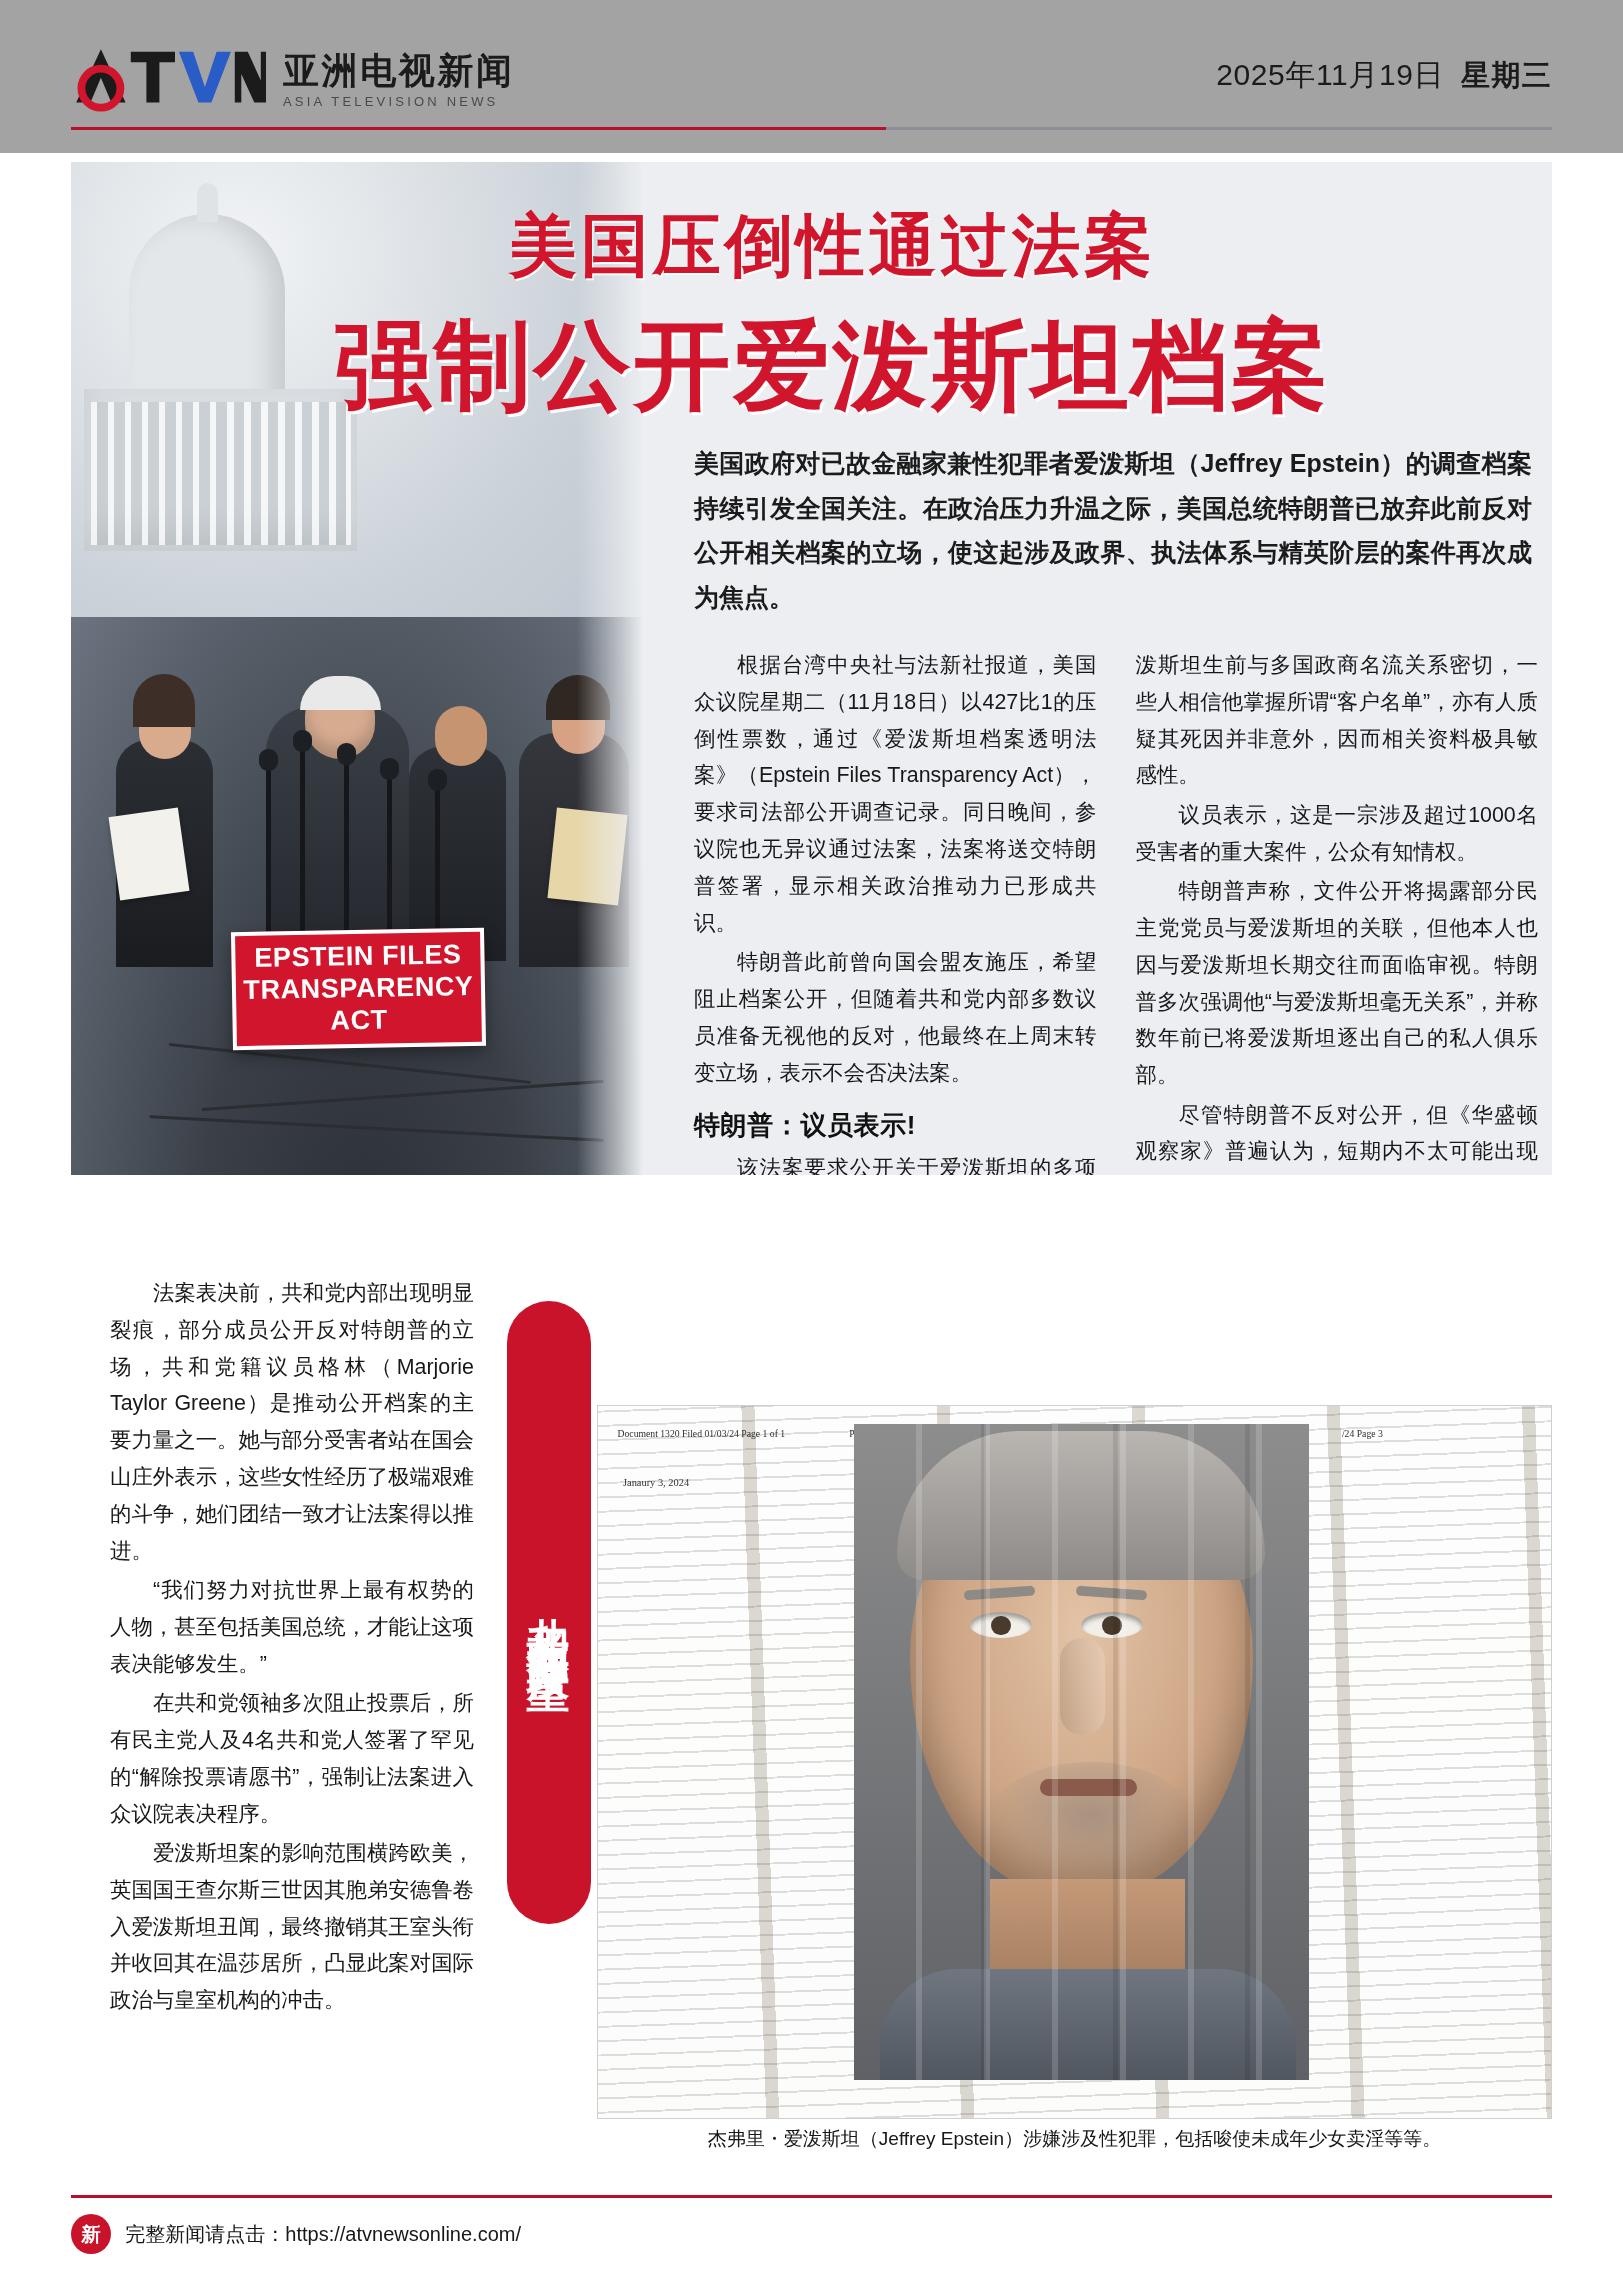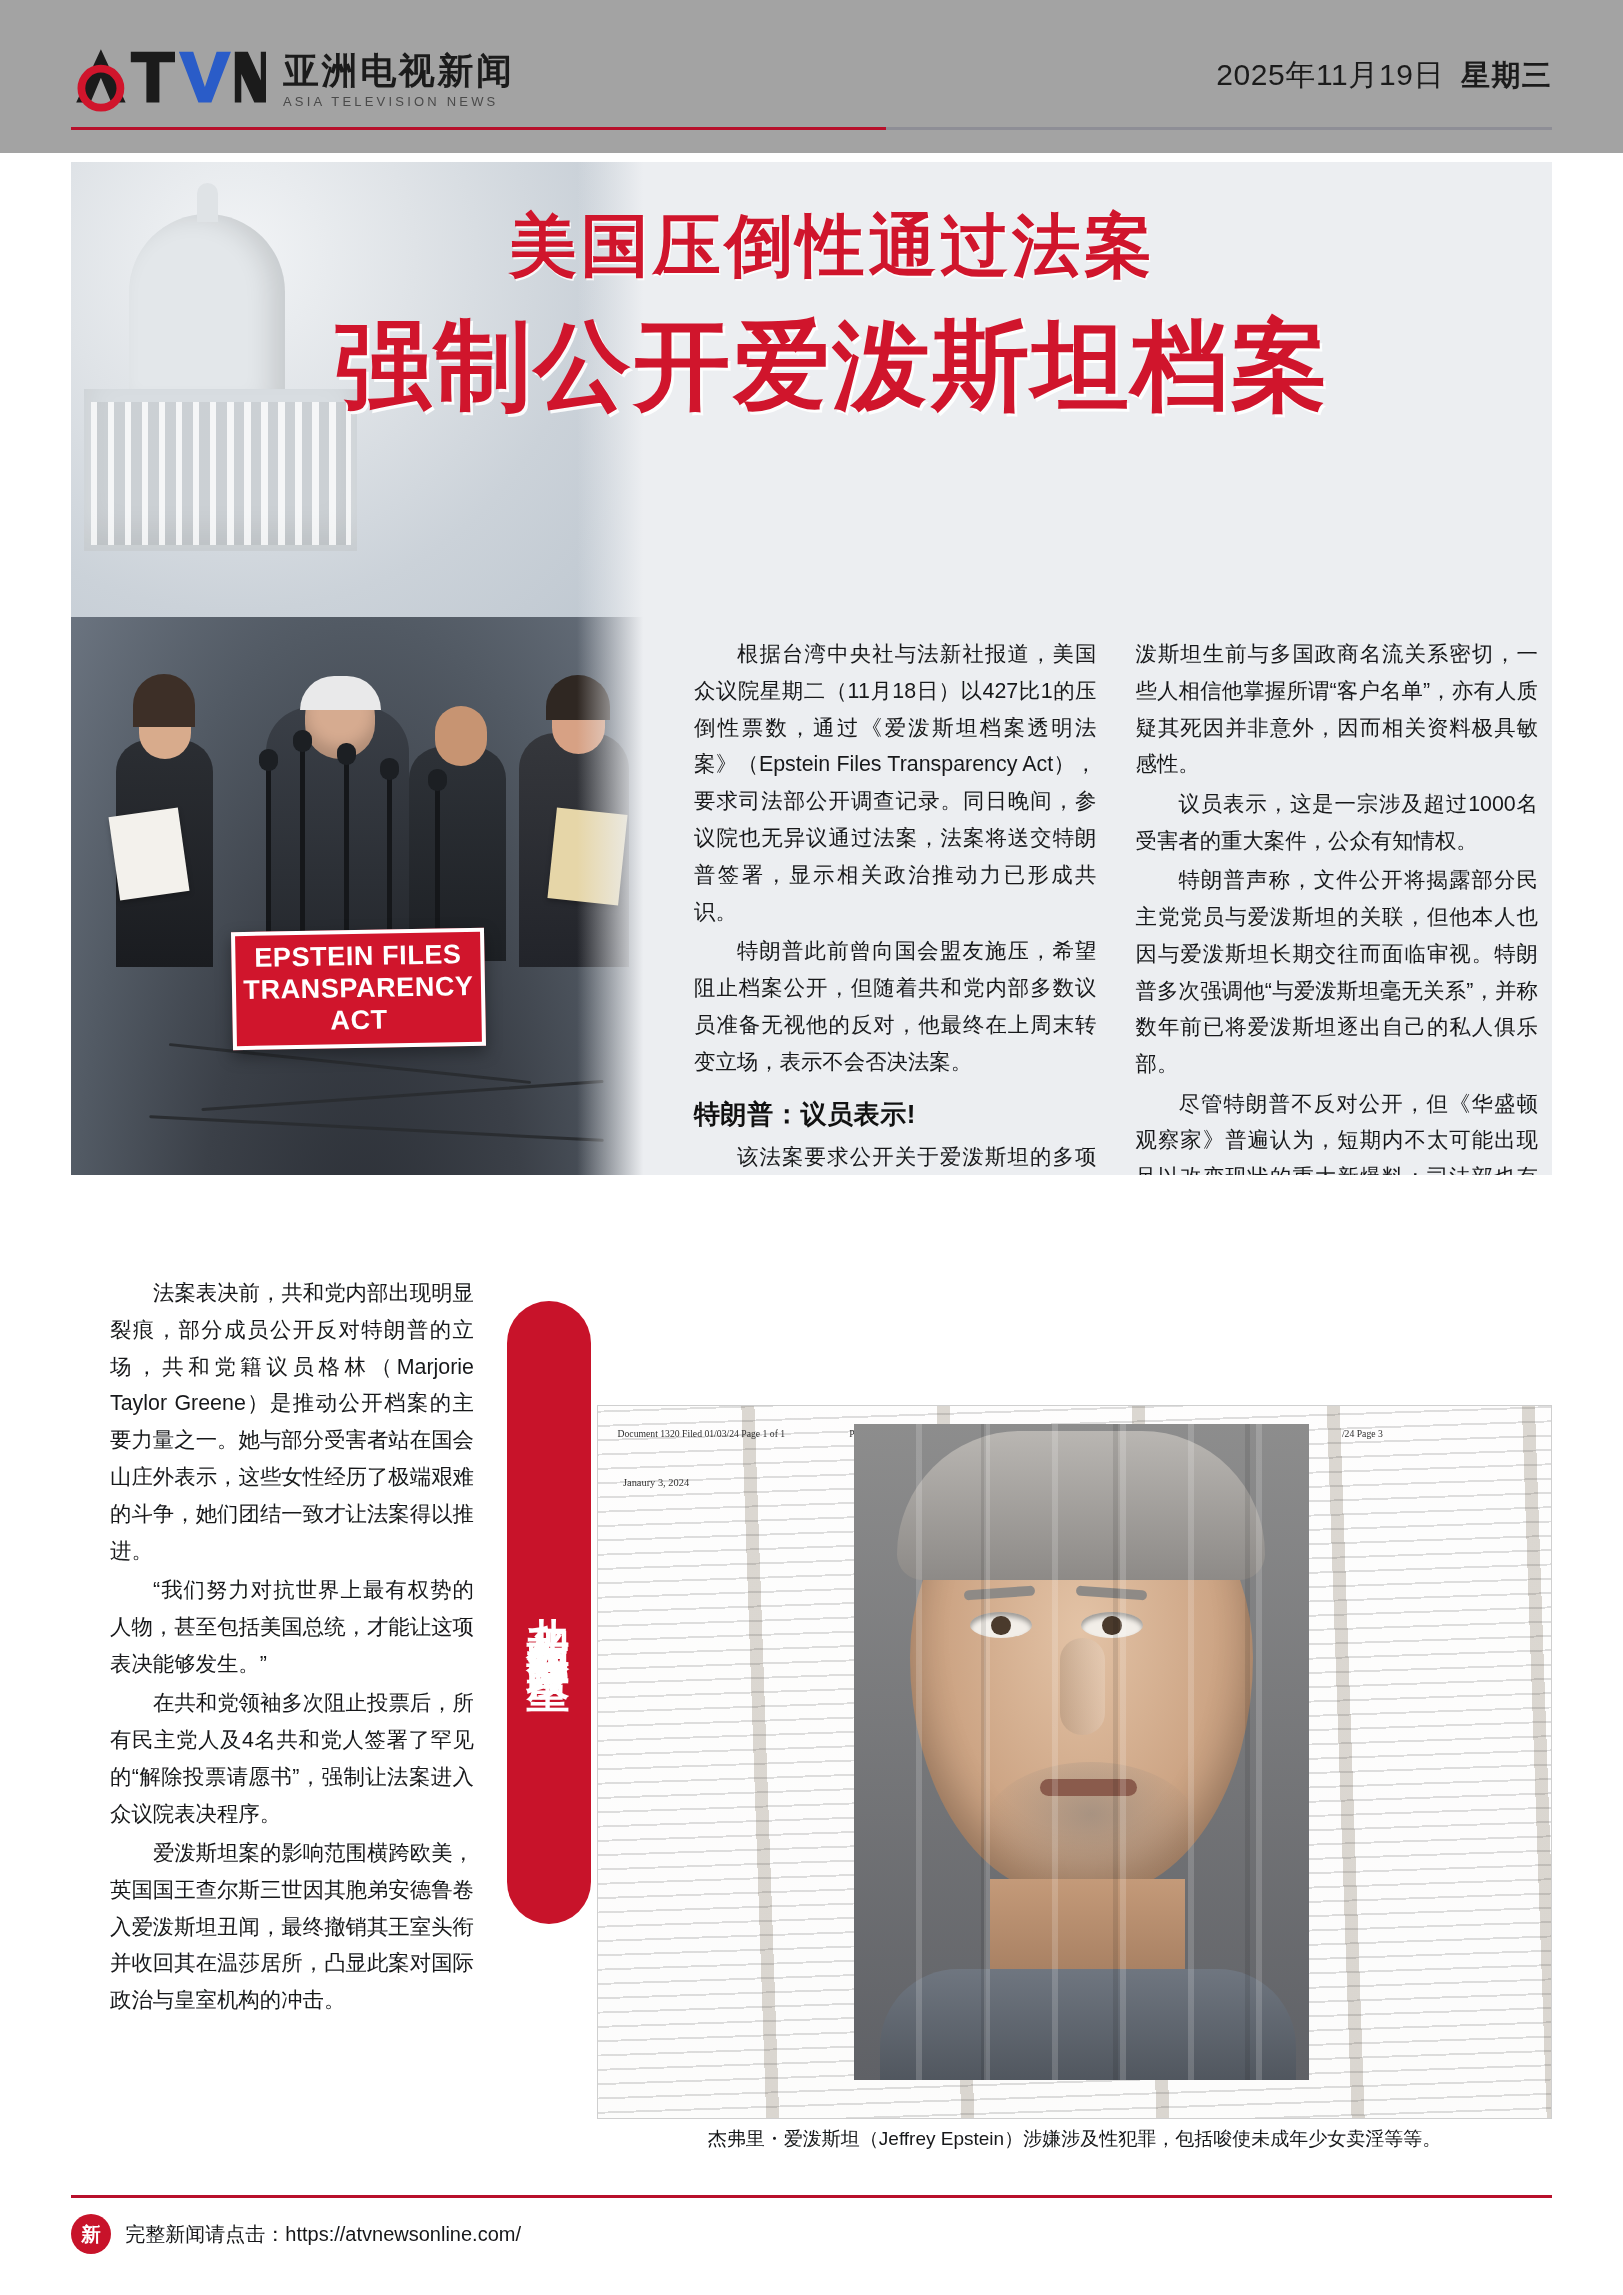--- a/index.html
+++ b/index.html
@@ -237,21 +237,21 @@
   .hero-lead {
     position: absolute;
     left: 623px; top: 279px; width: 838px;
     font-size: 25px; font-weight: bold; color: #1b1b1b;
     line-height: 1.78; text-align: justify; z-index: 6;
   }
 
   
   .hero-cols {
     position: absolute;
-    left: 623px; top: 474px; width: 844px;
+    left: 623px; top: 485px; width: 844px;
     display: flex; gap: 39px; z-index: 6;
   }
   .hero-col { width: 403px; }
   .bodytext p {
     font-size: 21.4px; line-height: 1.72; color: #17181a;
     text-align: justify; text-indent: 43px;
     margin-bottom: 2.6px;
   }
   .subhead {
     font-size: 26px; font-weight: bold; color: #111;
@@ -471,20 +471,21 @@
         </span>
       </div>
       <div class="hero-photo-fade"></div>
     </div>
 
     <div class="hero-title-wrap">
       <div class="hero-kicker">美国压倒性通过法案</div>
       <div class="hero-head">强制公开爱泼斯坦档案</div>
     </div>
 
+    <div class="hero-lead">美国政府对已故金融家兼性犯罪者爱泼斯坦（Jeffrey Epstein）的调查档案持续引发全国关注。在政治压力升温之际，美国总统特朗普已放弃此前反对公开相关档案的立场，使这起涉及政界、执法体系与精英阶层的案件再次成为焦点。</div>
 
     <div class="hero-cols">
       <div class="hero-col bodytext">
         <p>根据台湾中央社与法新社报道，美国众议院星期二（11月18日）以427比1的压倒性票数，通过《爱泼斯坦档案透明法案》（Epstein Files Transparency Act），要求司法部公开调查记录。同日晚间，参议院也无异议通过法案，法案将送交特朗普签署，显示相关政治推动力已形成共识。</p>
         <p>特朗普此前曾向国会盟友施压，希望阻止档案公开，但随着共和党内部多数议员准备无视他的反对，他最终在上周末转变立场，表示不会否决法案。</p>
         <div class="subhead">特朗普：议员表示!</div>
         <p>该法案要求公开关于爱泼斯坦的多项调查资料，包括其在拘留期间死亡（官方认定为自杀）的相关文件。爱</p>
       </div>
       <div class="hero-col bodytext">
         <p style="text-indent:0">泼斯坦生前与多国政商名流关系密切，一些人相信他掌握所谓“客户名单”，亦有人质疑其死因并非意外，因而相关资料极具敏感性。</p>

